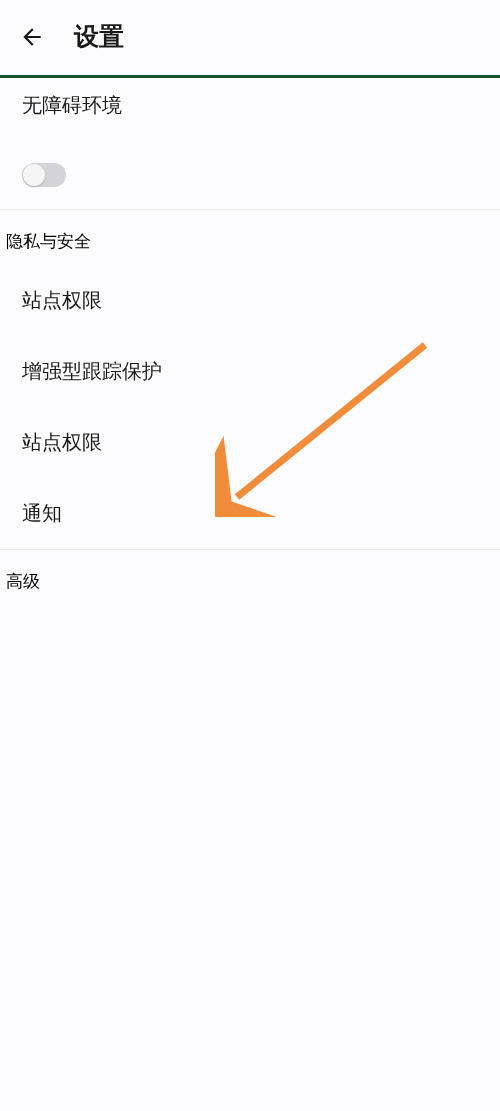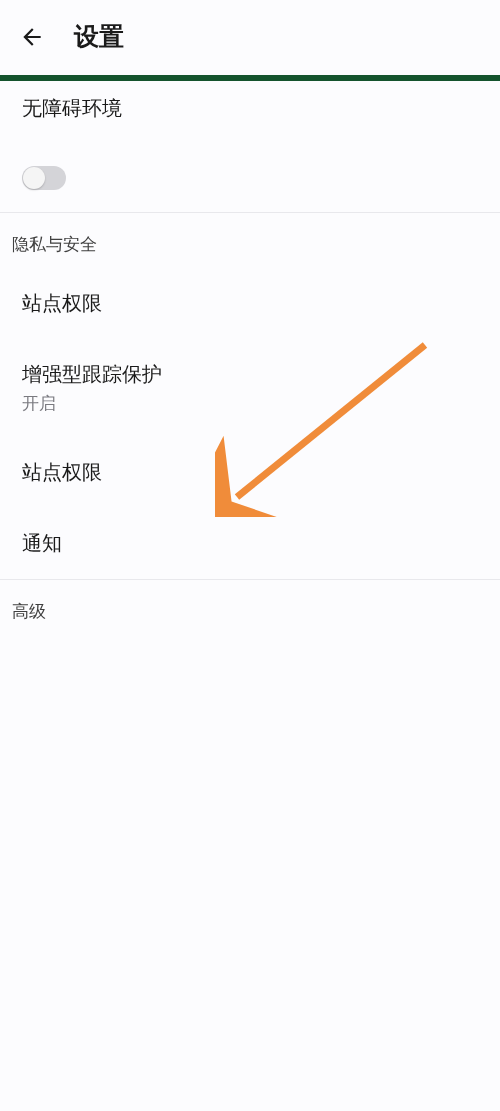--- a/index.html
+++ b/index.html
@@ -25,21 +25,21 @@
       align-items: center;
       justify-content: center;
       cursor: pointer;
     }
     .page-title {
       font-size: 25px;
       font-weight: 700;
       color: #1a1a1a;
     }
     .list {
-      border-top: 6px solid #14532d;
+      border-top: 3px solid #14532d;
     }
     .item {
       padding: 22px 22px;
       display: flex;
       align-items: center;
       justify-content: space-between;
       cursor: pointer;
     }
     .item.first {
       padding-top: 14px;
@@ -53,22 +53,22 @@
       font-size: 20px;
       color: #1a1a1a;
       font-weight: 400;
     }
     .item-sub {
       font-size: 17px;
       color: #7a7a80;
     }
     .section-header {
       font-size: 17px;
-      color: #404040;
-      padding: 20px 22px 12px 12px;
+      color: #000000;
+      padding: 20px 22px 12px 6px;
       border-top: 1px solid #e8e8ec;
     }
     .toggle {
       width: 44px;
       height: 24px;
       background: #d4d4d8;
       border-radius: 12px;
       position: relative;
       cursor: pointer;
     }
@@ -122,21 +122,20 @@
 
   <div class="item">
     <div class="item-text">
       <span class="item-label">站点权限</span>
     </div>
   </div>
 
   <div class="item">
     <div class="item-text">
       <span class="item-label">增强型跟踪保护</span>
-      <span class="item-sub">开启</span>
     </div>
   </div>
 
   <div class="item">
     <div class="item-text">
       <span class="item-label">站点权限</span>
     </div>
   </div>
 
 

